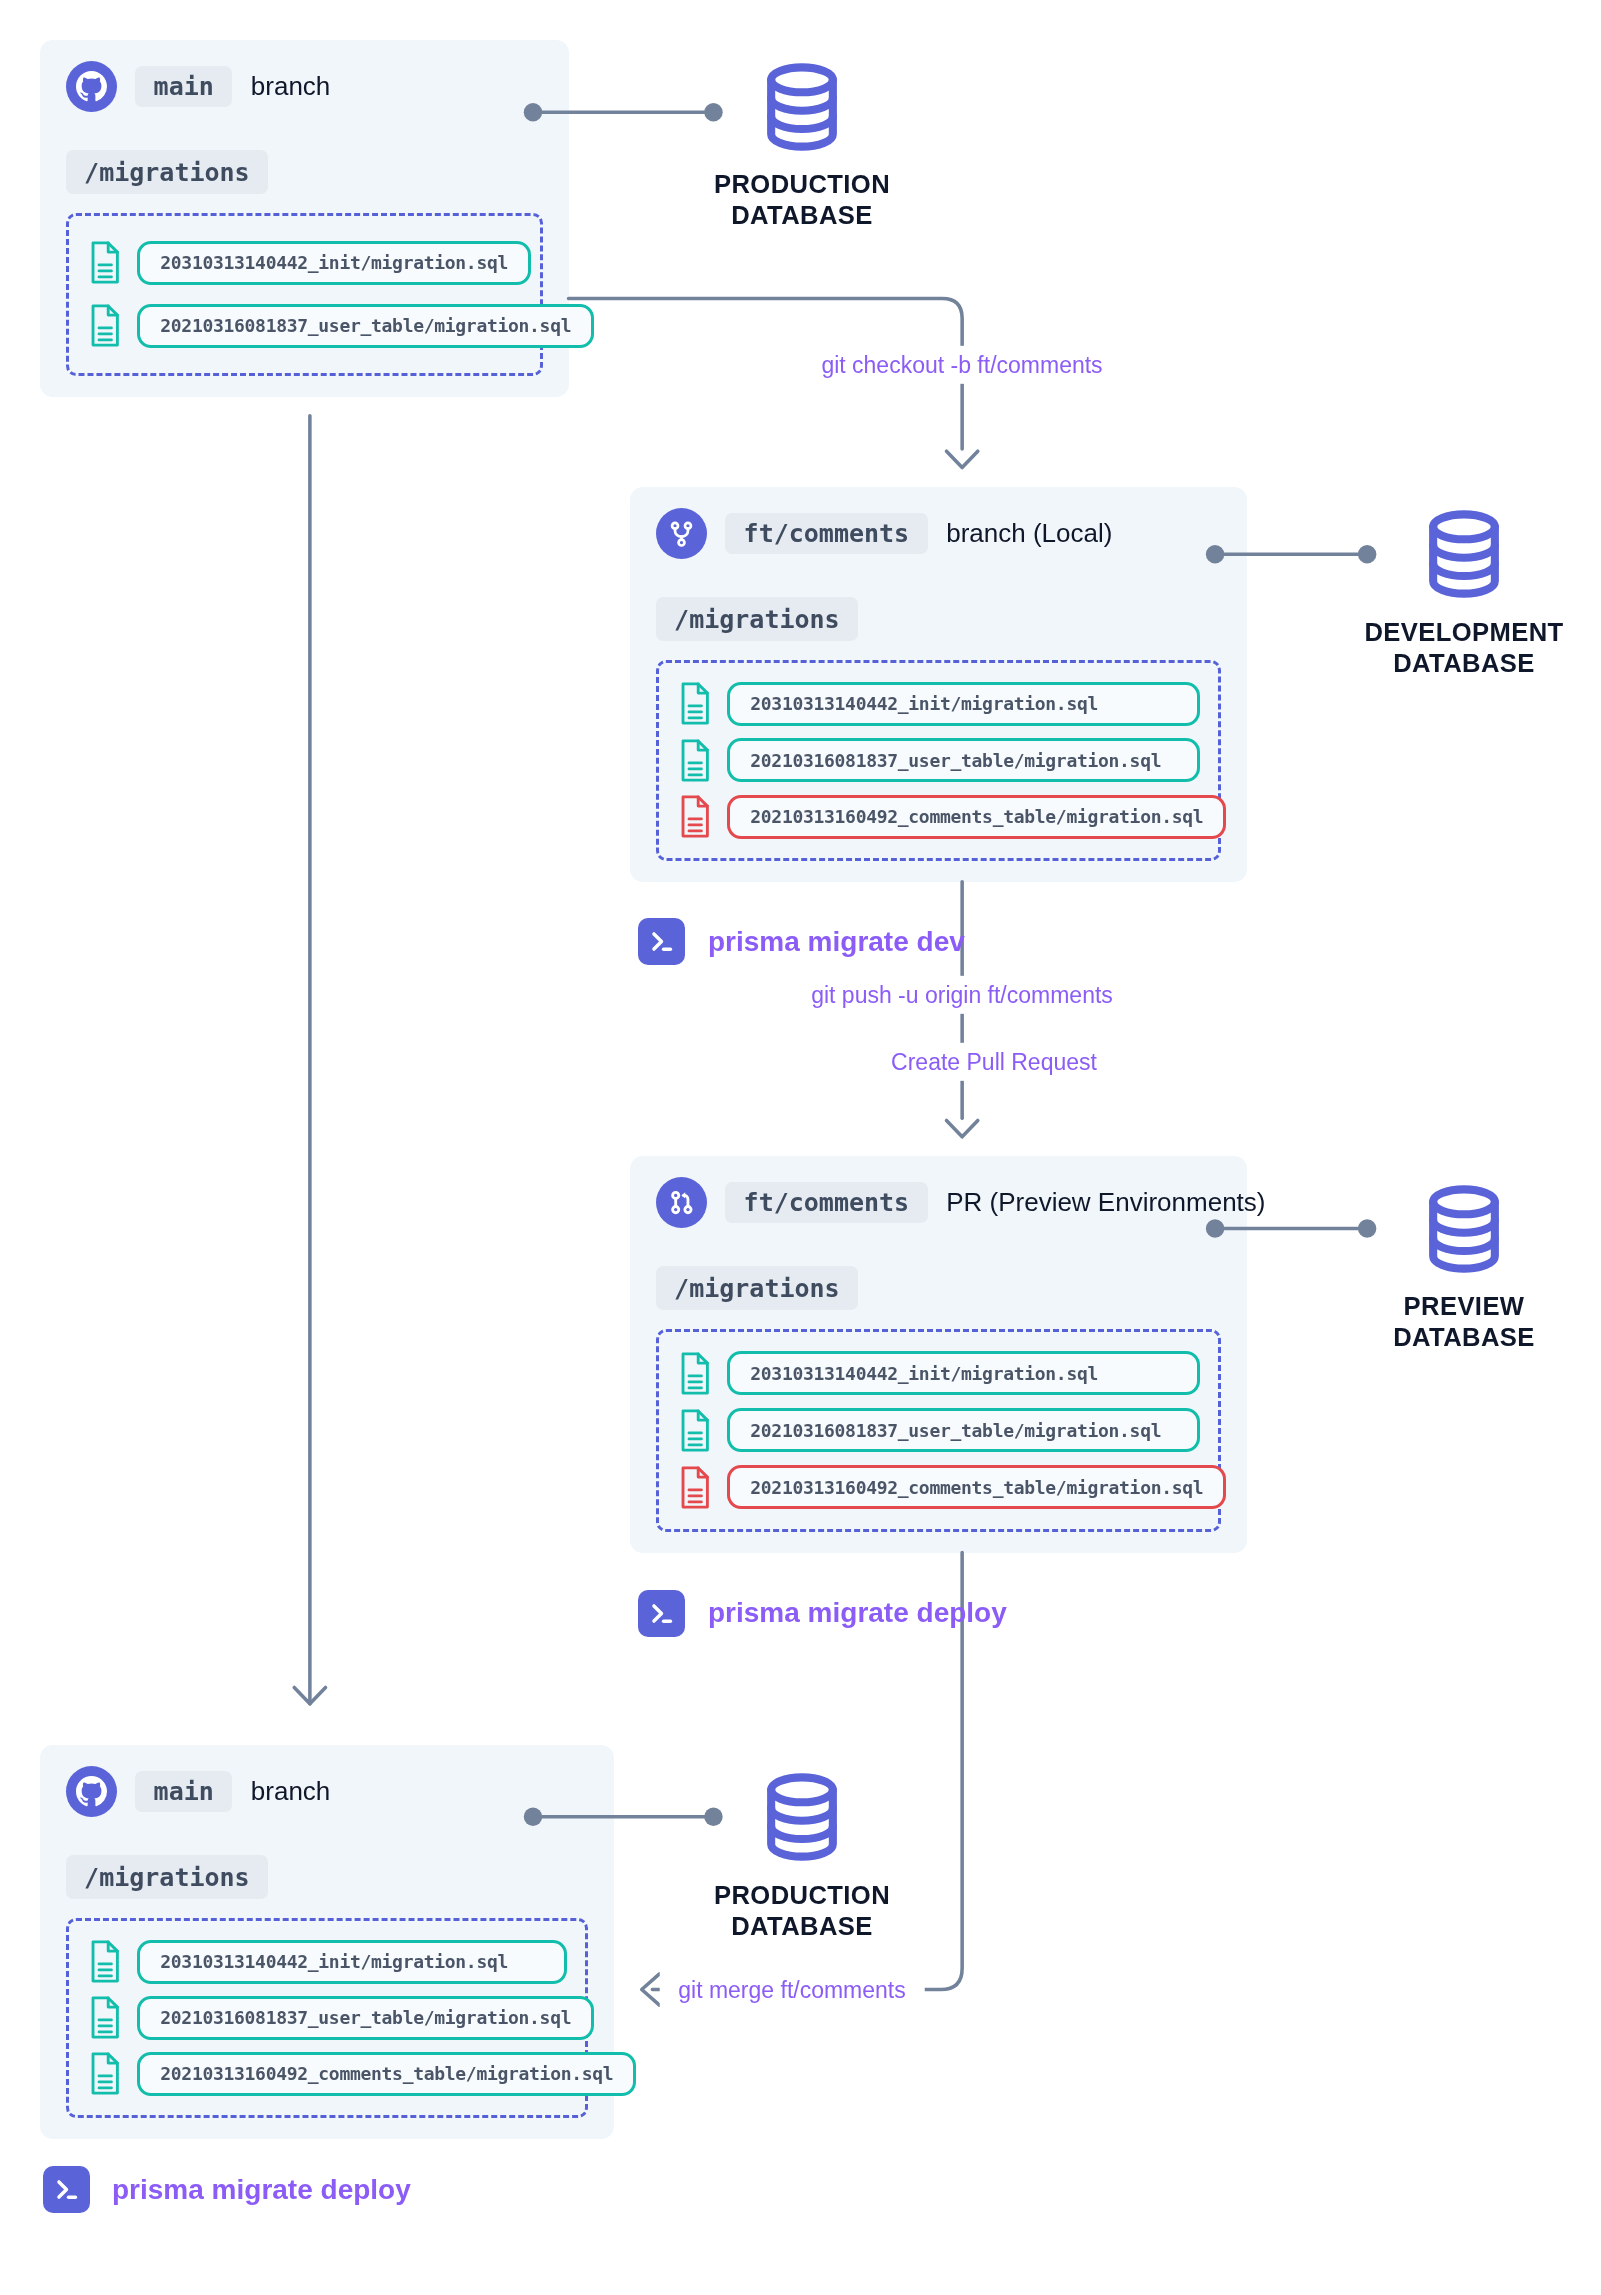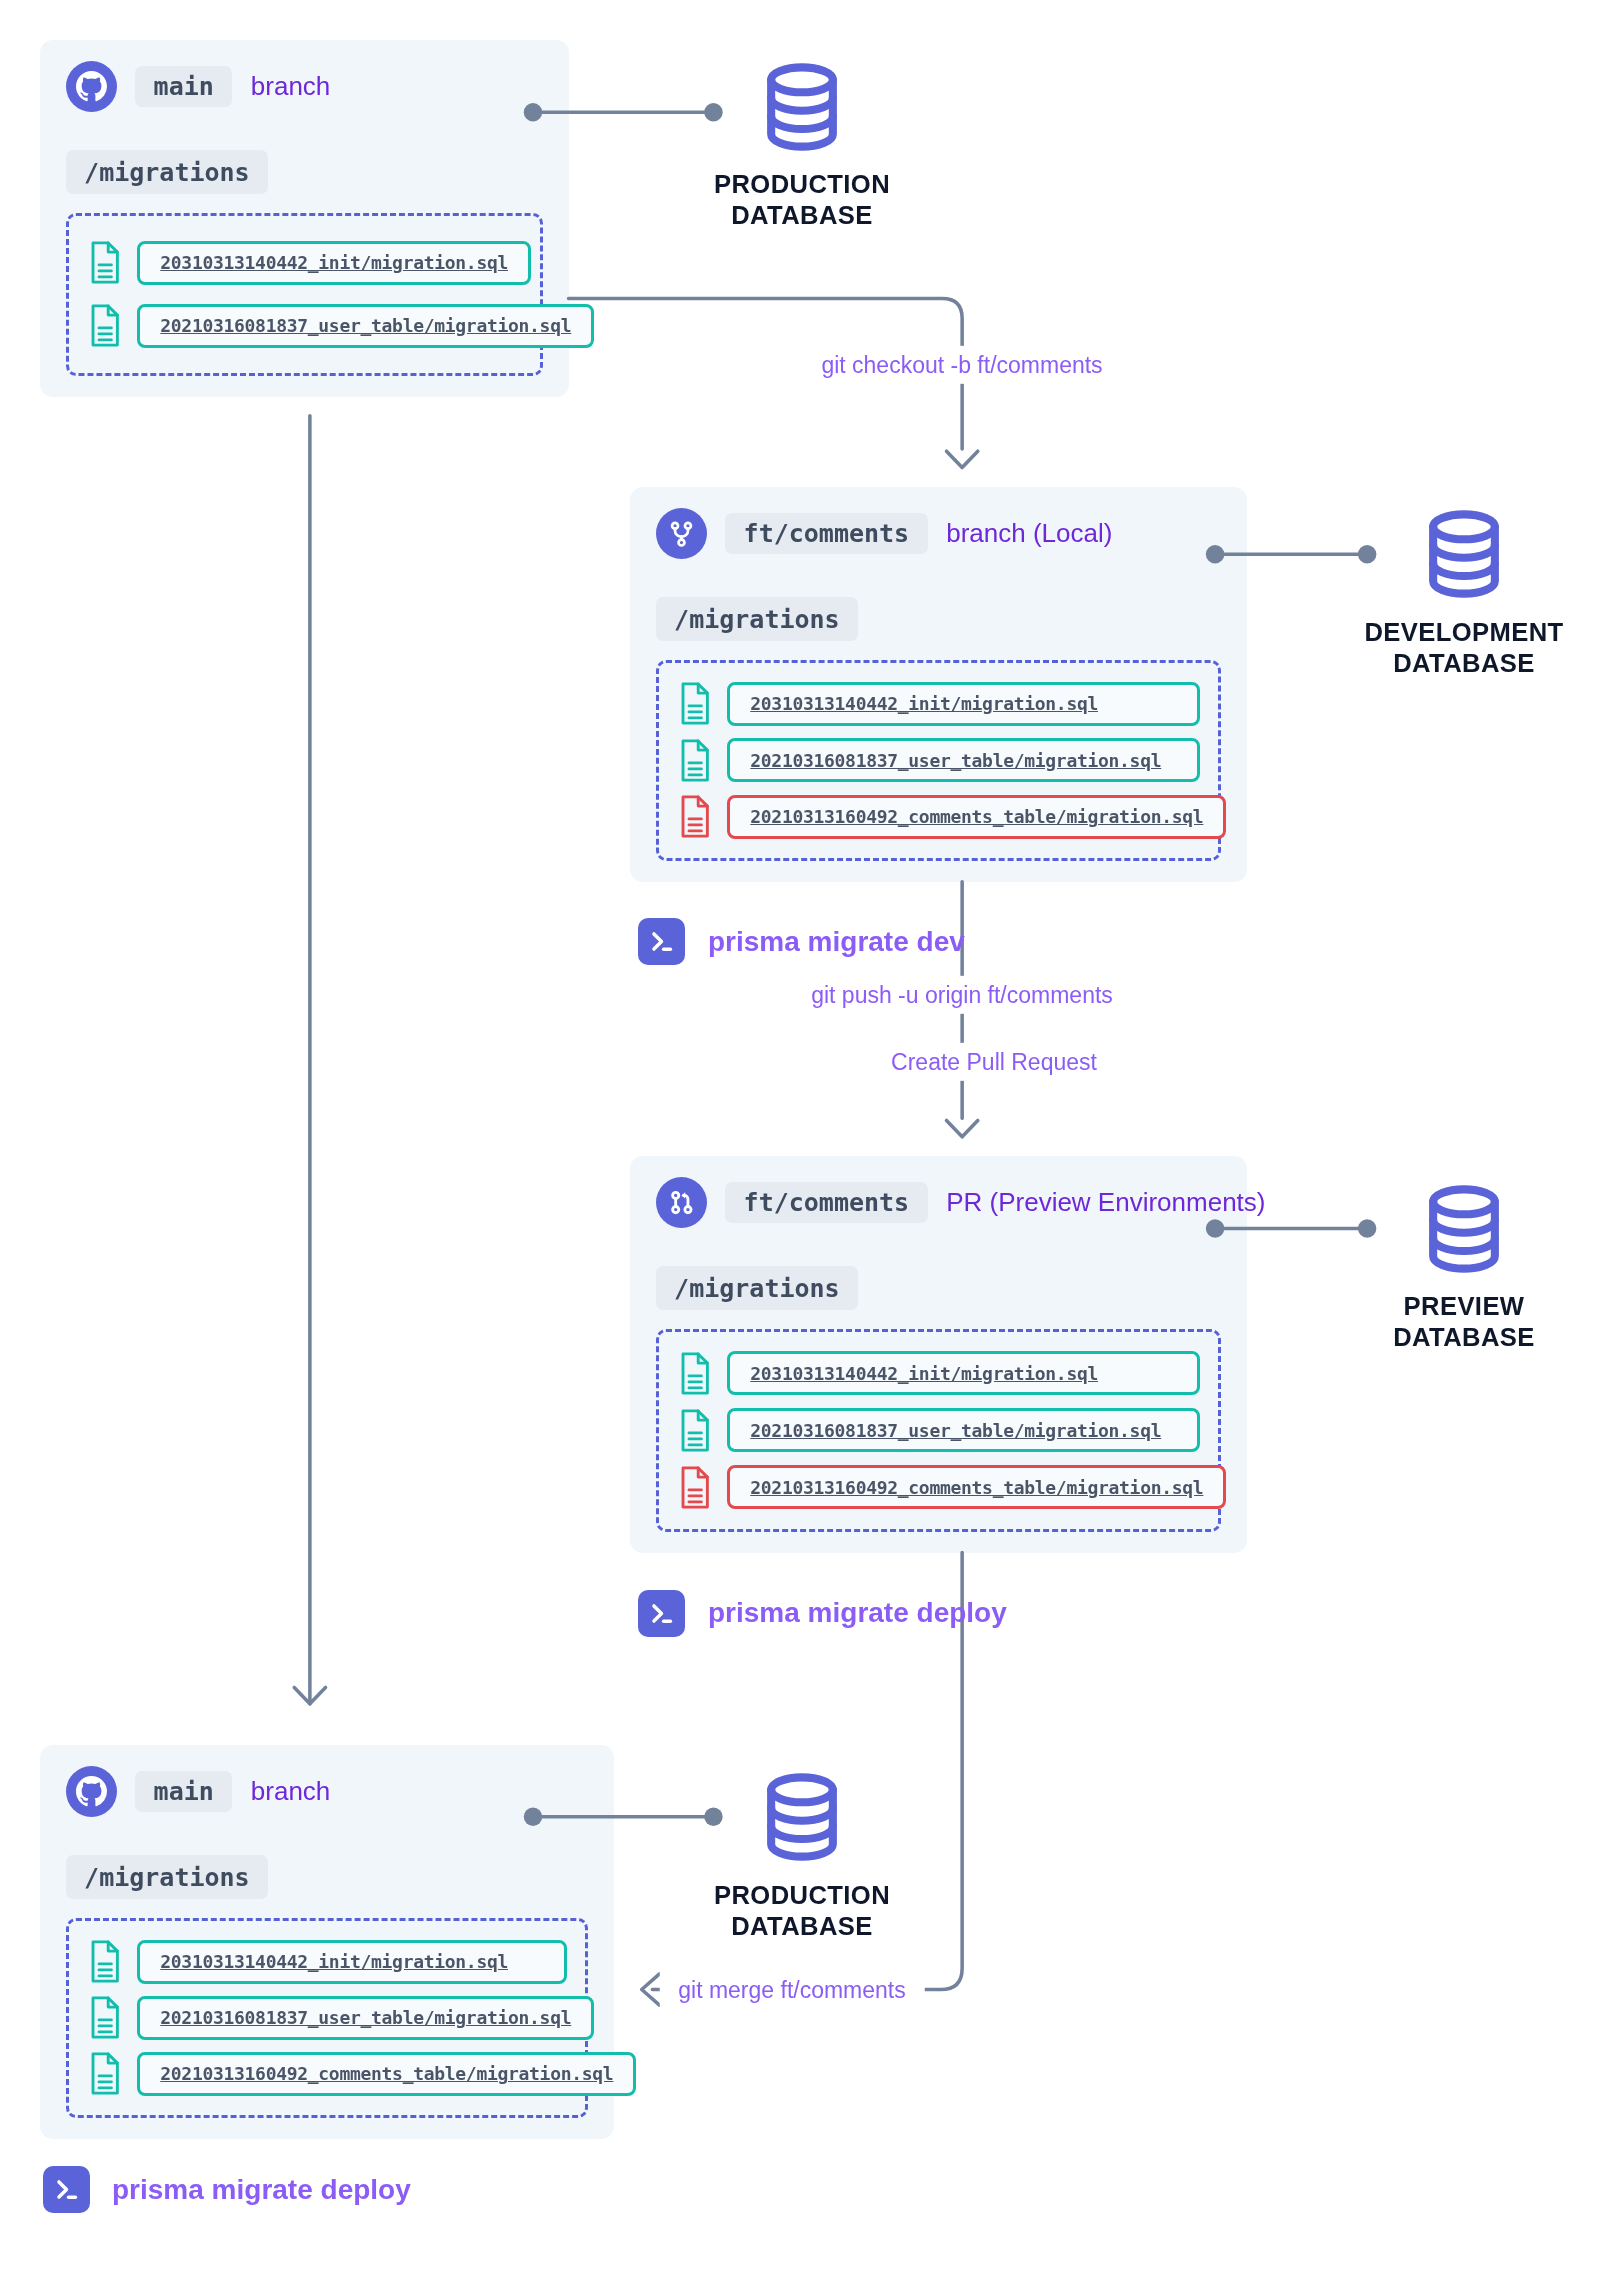--- a/index.html
+++ b/index.html
@@ -17,32 +17,32 @@
   .gbox-header{display:flex;align-items:center;gap:18.5px;flex:0 0 auto;}
   .circle-icon{
     width:51px;height:51px;border-radius:50%;background:#5A63D8;
     display:flex;align-items:center;justify-content:center;flex:0 0 auto;color:#fff;
   }
   .circle-icon svg{width:31px;height:31px;display:block;}
   .badge{
     display:inline-flex;align-items:center;background:#E6EBF2;border-radius:7.1px;
     padding:0 18.5px;height:41px;font-size:25px;font-weight:bold;color:#3F4C5F;white-space:nowrap;
   }
-  .hdr-text{font-size:26px;color:#6d28d9;white-space:nowrap;}
+  .hdr-text{font-size:26px;color:#0f172a;white-space:nowrap;}
   .folder-badge{align-self:flex-start;margin-top:38px;height:44px;}
   .dashed{
     margin-top:18.5px;flex:1;border:3.6px dashed #5661D8;border-radius:10px;
     padding:7.1px 18.5px;display:flex;flex-direction:column;justify-content:space-evenly;
   }
   .file-row{display:flex;align-items:center;gap:14.2px;height:45px;}
   .file-svg{width:36px;height:45px;flex:0 0 auto;display:block;}
   .file-pill{
-    flex:1;height:44px;box-sizing:border-box;border:3.6px solid #12BEAB;border-radius:8px;
+    flex:1;height:44px;box-sizing:border-box;border:3.6px solid #12BEAB;border-radius:14px;
     display:flex;align-items:center;padding:0 20px;font-size:18px;font-weight:bold;
-    color:#4A5568;background:#F8FBFD;letter-spacing:-0.3px;white-space:nowrap;text-decoration:underline;
+    color:#4A5568;background:#F8FBFD;letter-spacing:-0.3px;white-space:nowrap;
   }
   .file-row.applied .file-pill{border-color:#12BEAB;}
   .file-row.applied .file-svg{color:#12BEAB;}
   .file-row.new .file-pill{border-color:#E4494E;}
   .file-row.new .file-svg{color:#E4494E;}
 
   
   .db-icon{position:absolute;width:94px;height:94px;color:#5A63D8;}
   .db-label{
     position:absolute;width:256px;text-align:center;font-weight:bold;font-size:25.6px;

